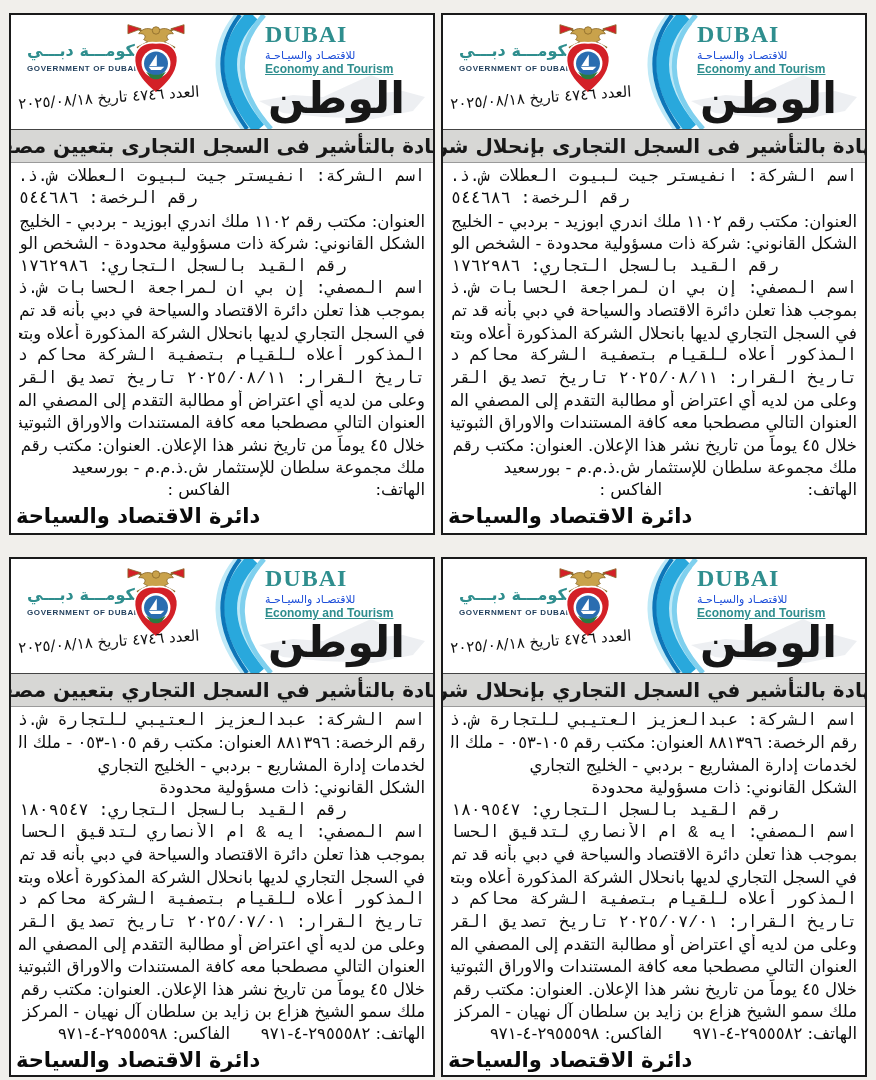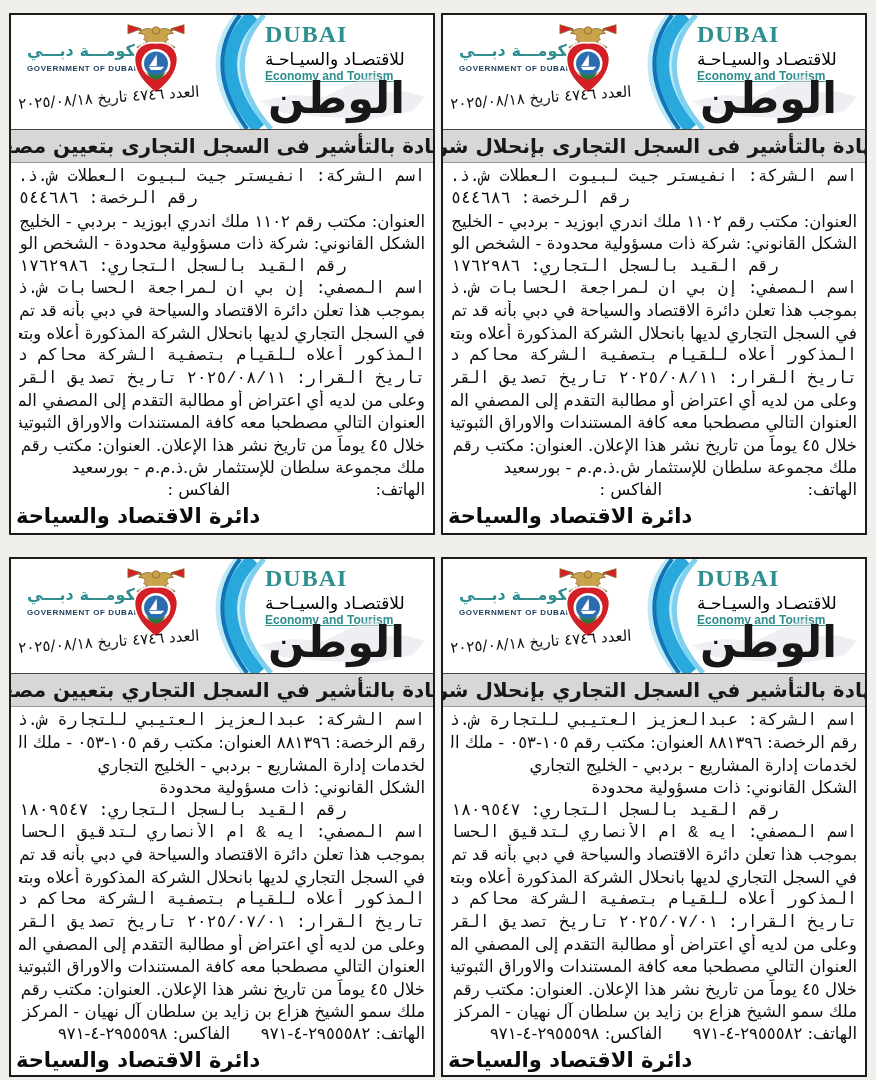--- a/index.html
+++ b/index.html
@@ -20,21 +20,21 @@
     display:flex; flex-direction:column;
   }
   
   .hdr { position:relative; height:114px; flex:0 0 114px; background:#fff; }
   .gov-ar { position:absolute; left:16px; top:26px; color:#2f8e8e; font-size:16px; font-weight:bold; direction:rtl; letter-spacing:0px; }
   .gov-en { position:absolute; left:16px; top:49px; color:#1d3c5a; font-size:8px; font-weight:bold; letter-spacing:.6px; font-family:"Liberation Sans",sans-serif; }
   .emblem { position:absolute; left:112px; top:4px; width:66px; height:84px; }
   .swoosh { position:absolute; left:182px; top:0; width:104px; height:114px; }
   .brand { position:absolute; right:10px; top:6px; width:158px; text-align:left; }
   .brand-word { color:#2f8e8e; font-size:24px; font-weight:800; letter-spacing:1px; font-family:Liberation Serif, serif; line-height:26px; }
-  .brand-ar { color:#000000; font-size:17px; direction:rtl; margin-top:2px; letter-spacing:1px; }
+  .brand-ar { color:#1d4ed8; font-size:11px; direction:rtl; margin-top:2px; letter-spacing:1px; }
   .brand-en { color:#2f8e8e; font-size:12px; font-weight:bold; font-family:"Liberation Sans",sans-serif;text-decoration:underline; }
   .paper-name { position:absolute; right:28px; top:58px; font-size:43px; font-weight:900; color:#171717; direction:rtl; line-height:50px; z-index:2; }
   .mapwm { position:absolute; right:0px; top:52px; width:180px; height:62px; z-index:1; opacity:.55; }
   .issue { position:absolute; left:8px; top:80px; font-size:15px; color:#111; direction:rtl; transform:rotate(-4deg); transform-origin:left bottom; white-space:nowrap; }
   
   .tbar {
     flex:0 0 34px; height:34px;
     background:#d7d7d5;
     border-top:1px solid #444; border-bottom:1px solid #9a9a9a;
     display:flex; align-items:center; justify-content:center;

